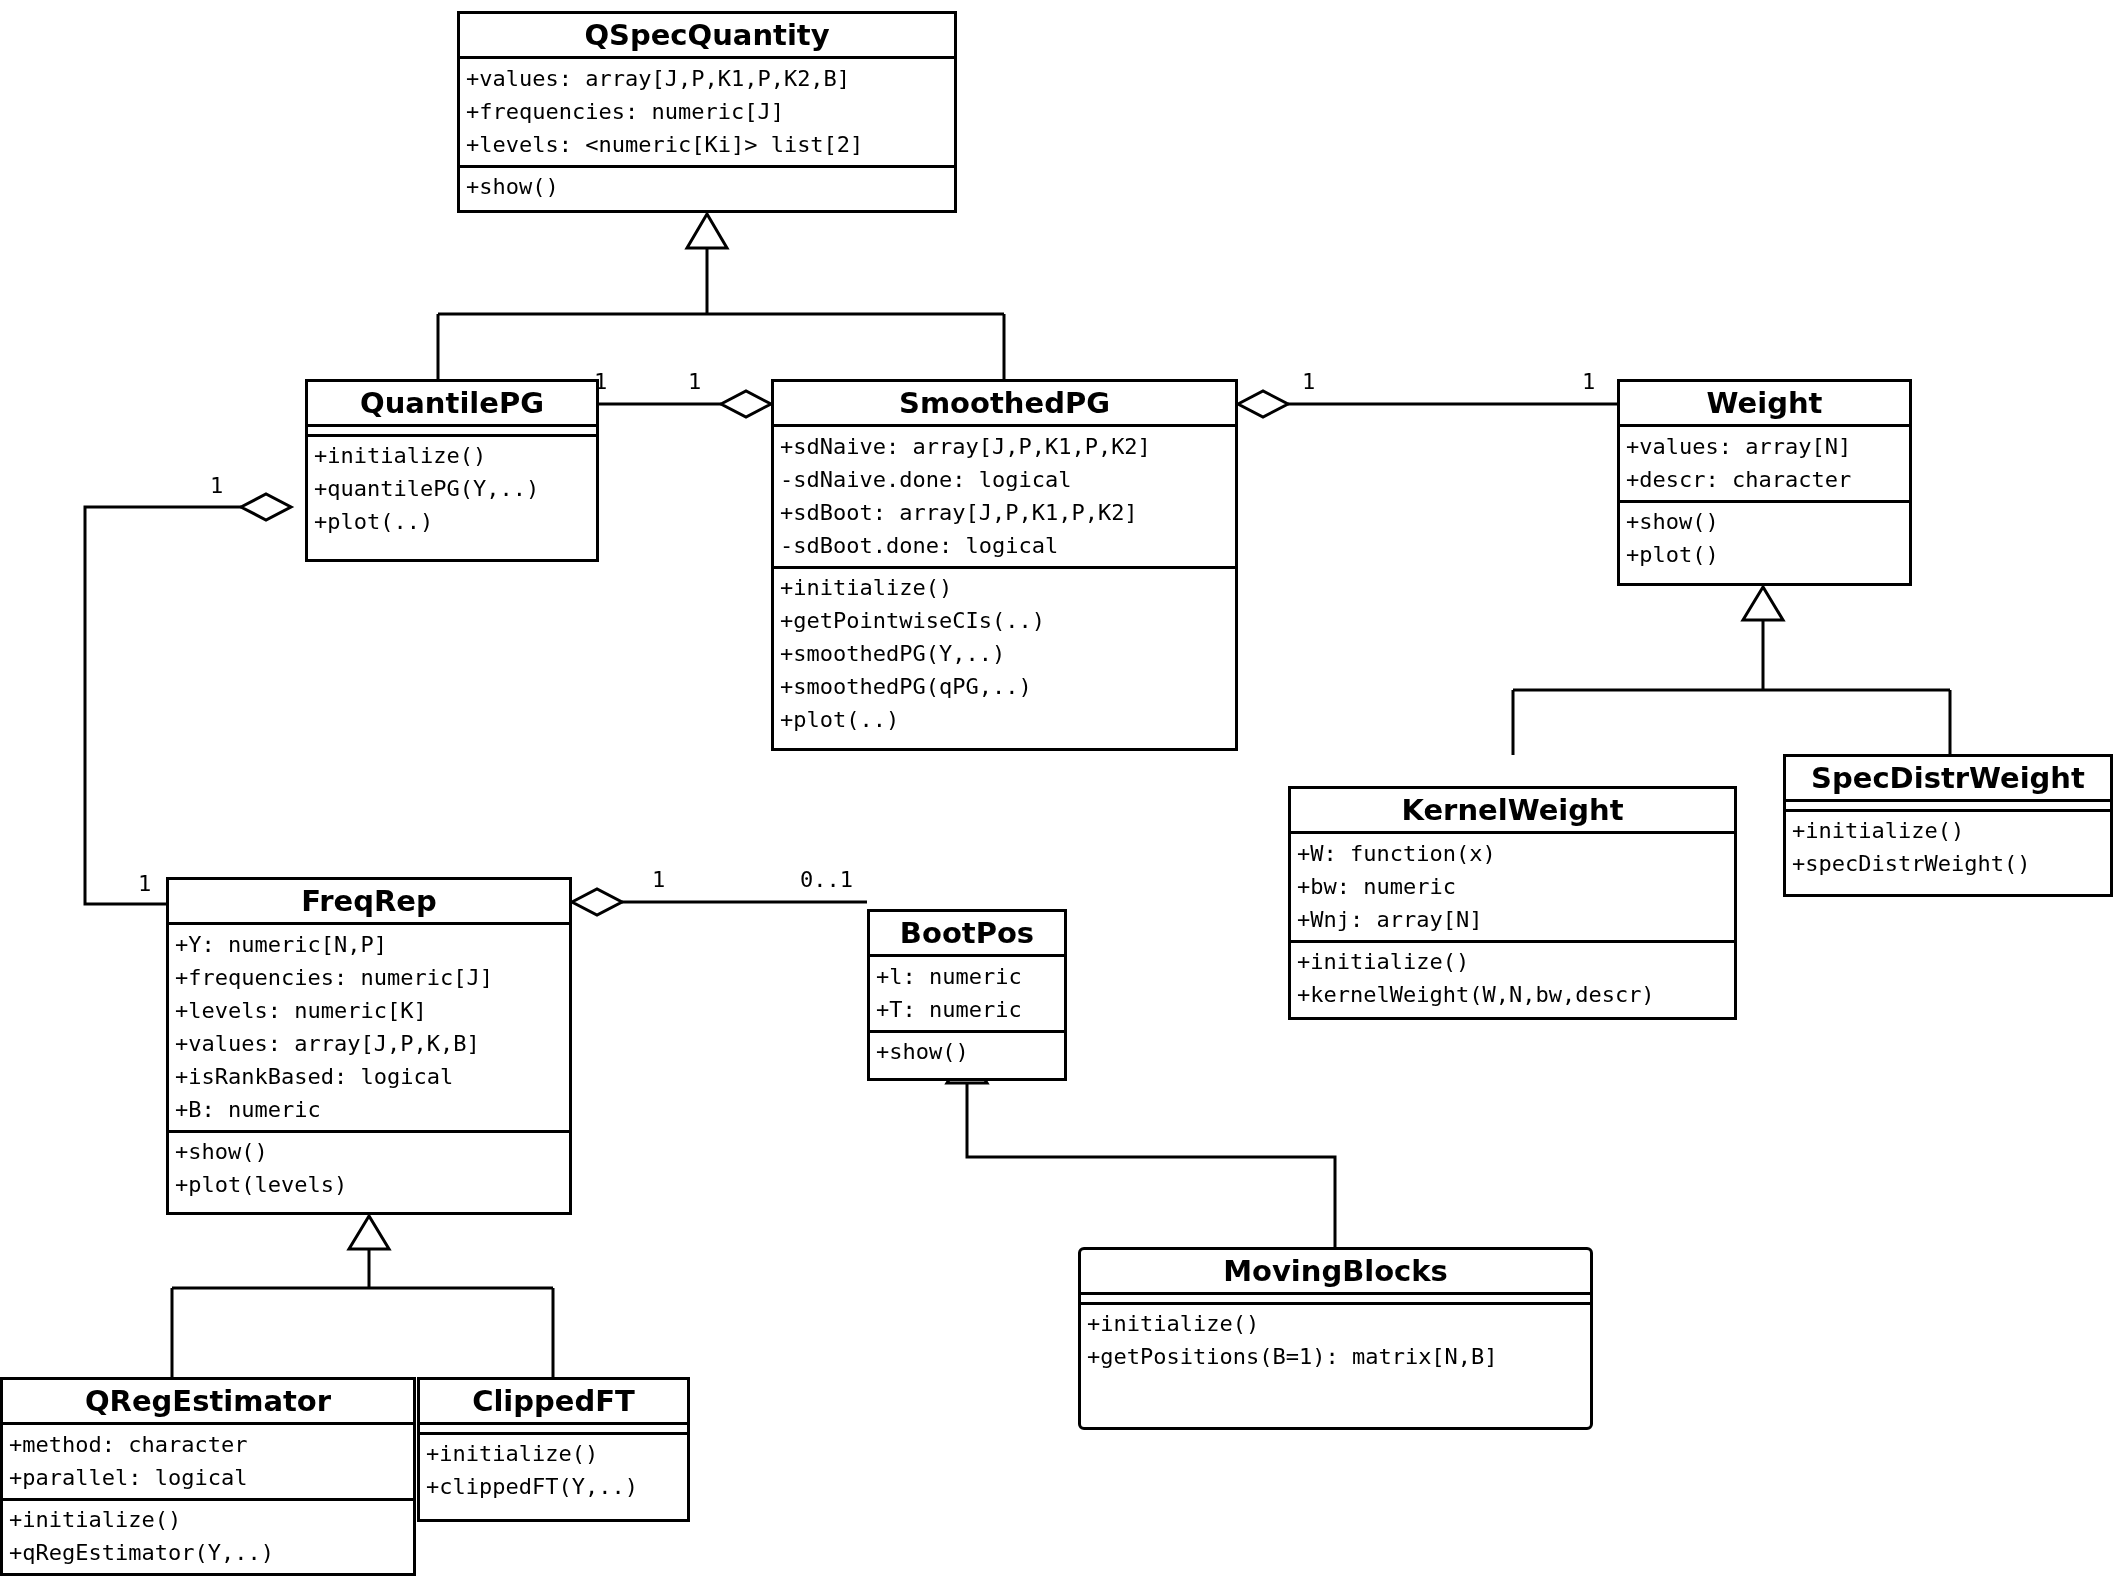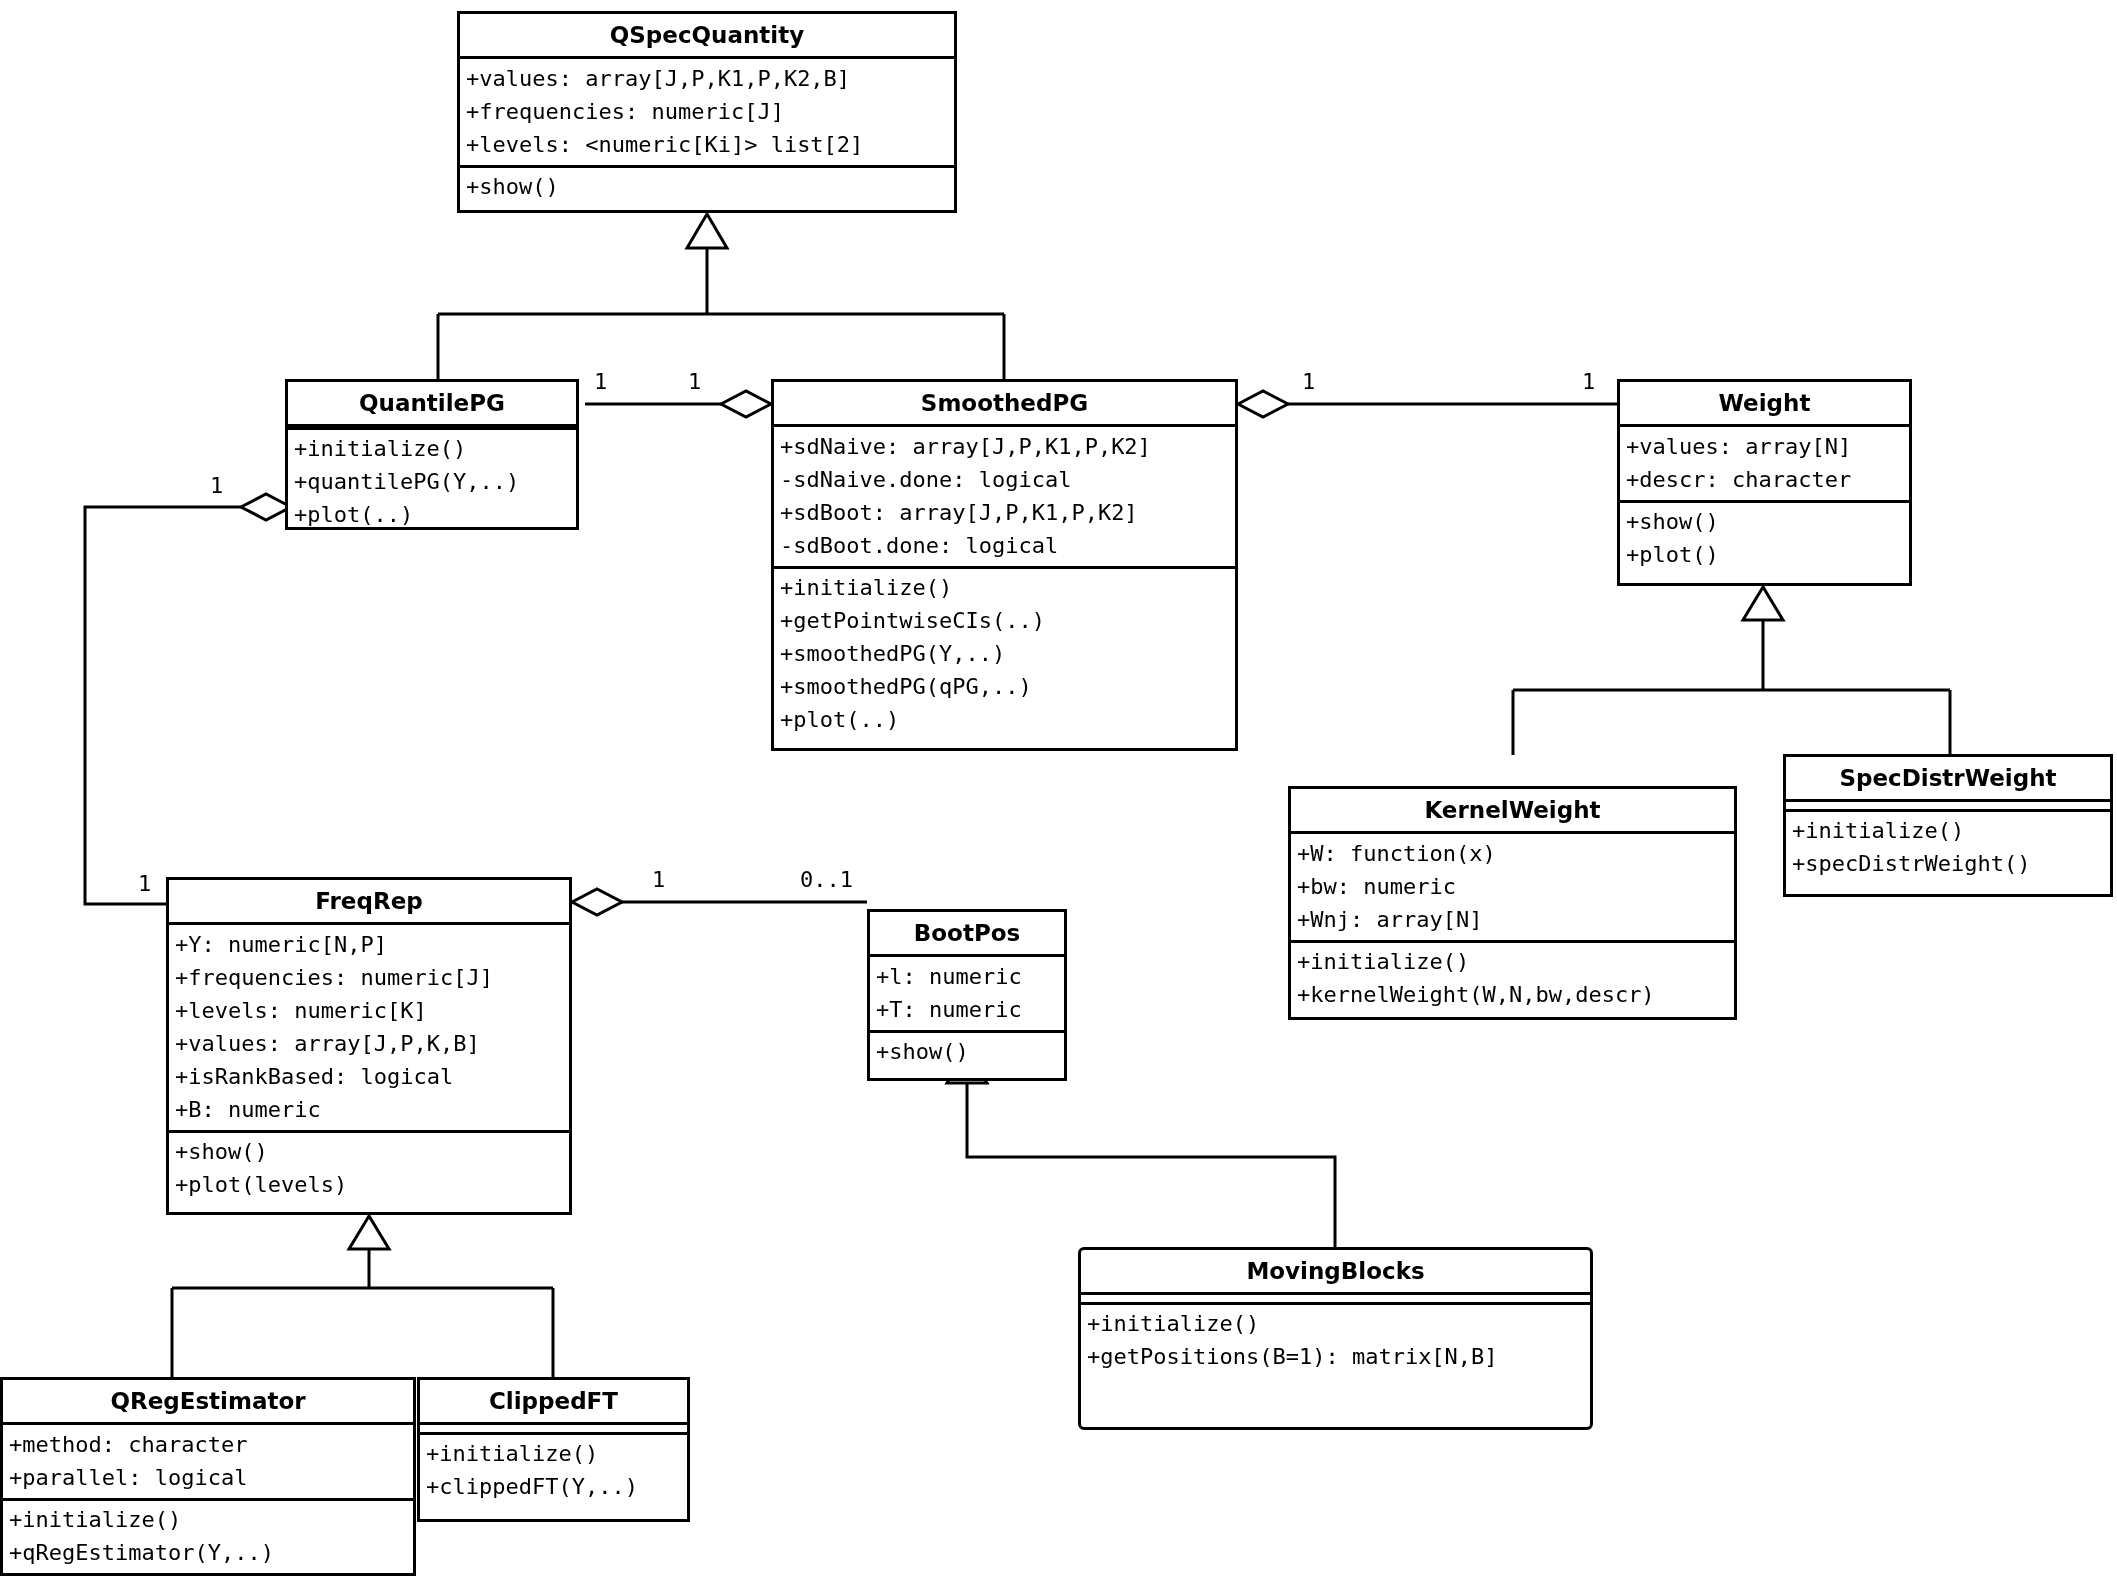--- a/index.html
+++ b/index.html
@@ -11,21 +11,21 @@
   }
   .rel-layer { position:absolute; left:0; top:0; width:2117px; height:1579px; }
   .rel-line { stroke:#000; stroke-width:3; fill:none; }
   .rel-shape { stroke:#000; stroke-width:3; fill:#ffffff; }
   .uml-class {
     position:absolute; background:#ffffff; border:3px solid #000;
     display:flex; flex-direction:column;
   }
   .uml-title {
     font-family:"DejaVu Sans","Liberation Sans",sans-serif;
-    font-weight:bold; font-size:23px; line-height:31px;
+    font-weight:bold; font-size:29px; line-height:31px;
     text-align:center; padding:6px 4px 5px; border-bottom:3px solid #000;
     white-space:nowrap;
   }
   .uml-attrs { border-bottom:3px solid #000; padding:3px 0 4px; }
   .uml-attrs.empty { padding:0; height:10px; }
   .uml-methods { padding:2px 0 4px; flex:1; }
   .uml-line {
     font-size:22px; line-height:33px; padding:0 6px;
     white-space:pre; overflow:hidden;
   }
@@ -79,21 +79,21 @@
   <div class="uml-attrs">
     <div class="uml-line">+values: array[J,P,K1,P,K2,B]</div>
     <div class="uml-line">+frequencies: numeric[J]</div>
     <div class="uml-line">+levels: &lt;numeric[Ki]&gt; list[2]</div>
   </div>
   <div class="uml-methods">
     <div class="uml-line">+show()</div>
   </div>
 </div>
 
-<div class="uml-class" style="left:285px;top:379px;width:294px;height:151px;">
+<div class="uml-class" style="left:305px;top:379px;width:294px;height:183px;">
   <div class="uml-title">QuantilePG</div>
   <div class="uml-attrs empty"></div>
   <div class="uml-methods">
     <div class="uml-line">+initialize()</div>
     <div class="uml-line">+quantilePG(Y,..)</div>
     <div class="uml-line">+plot(..)</div>
   </div>
 </div>
 
 <div class="uml-class" style="left:771px;top:379px;width:467px;height:372px;">

